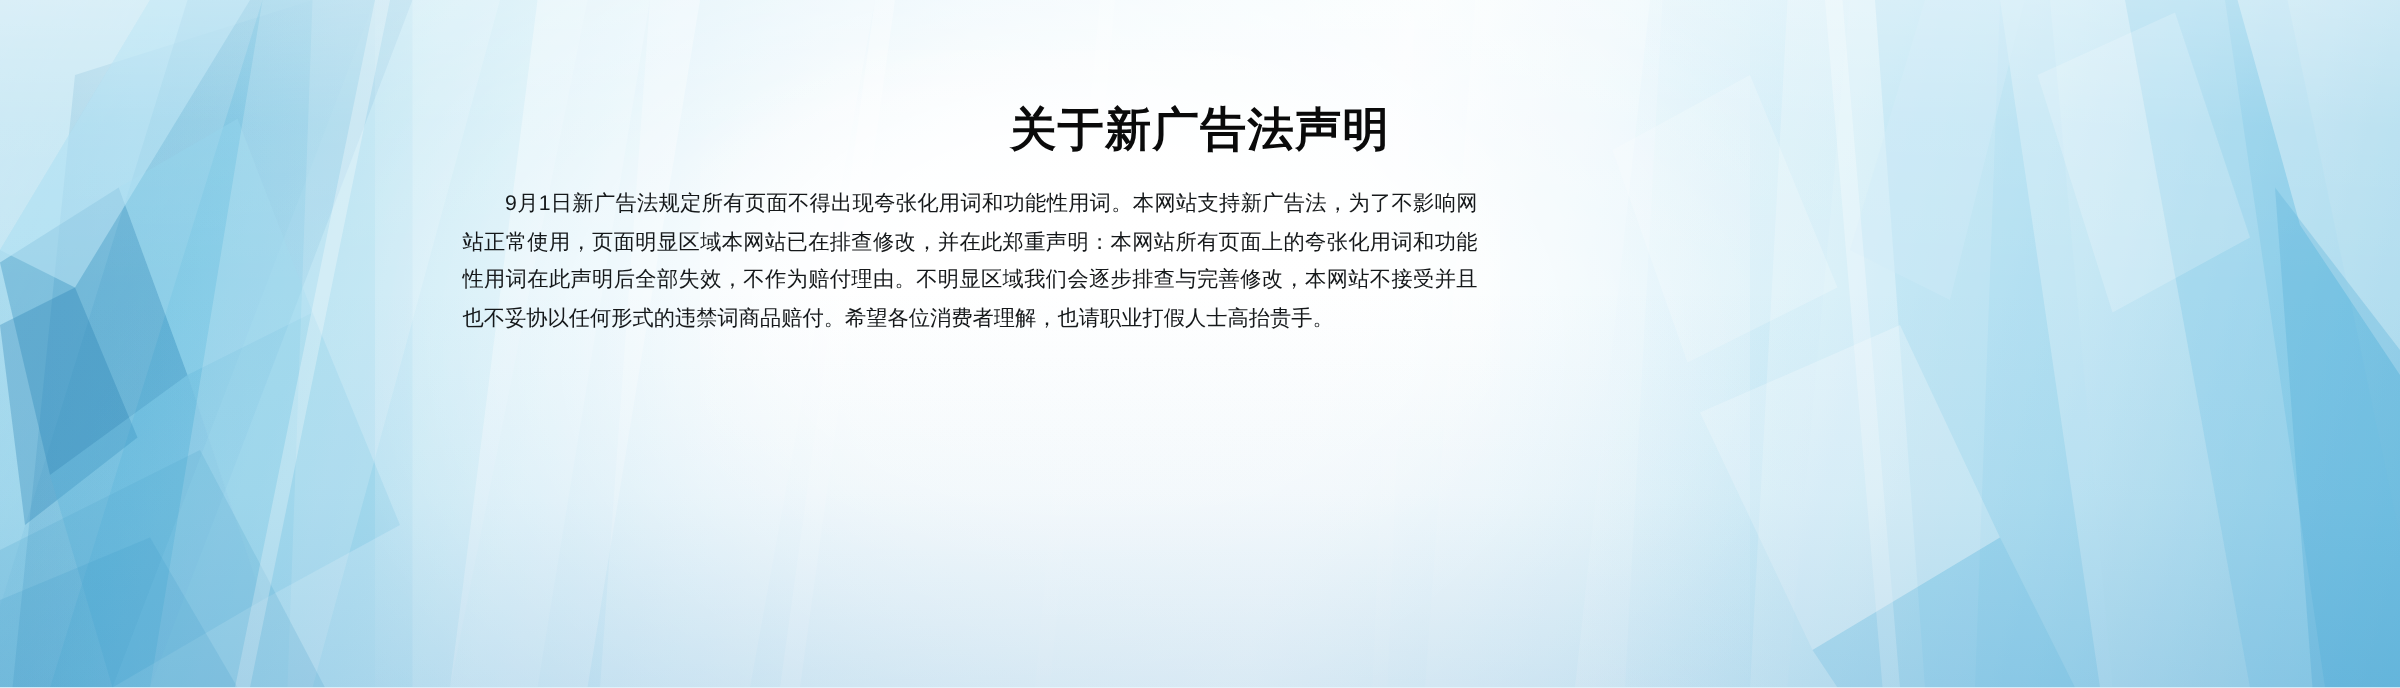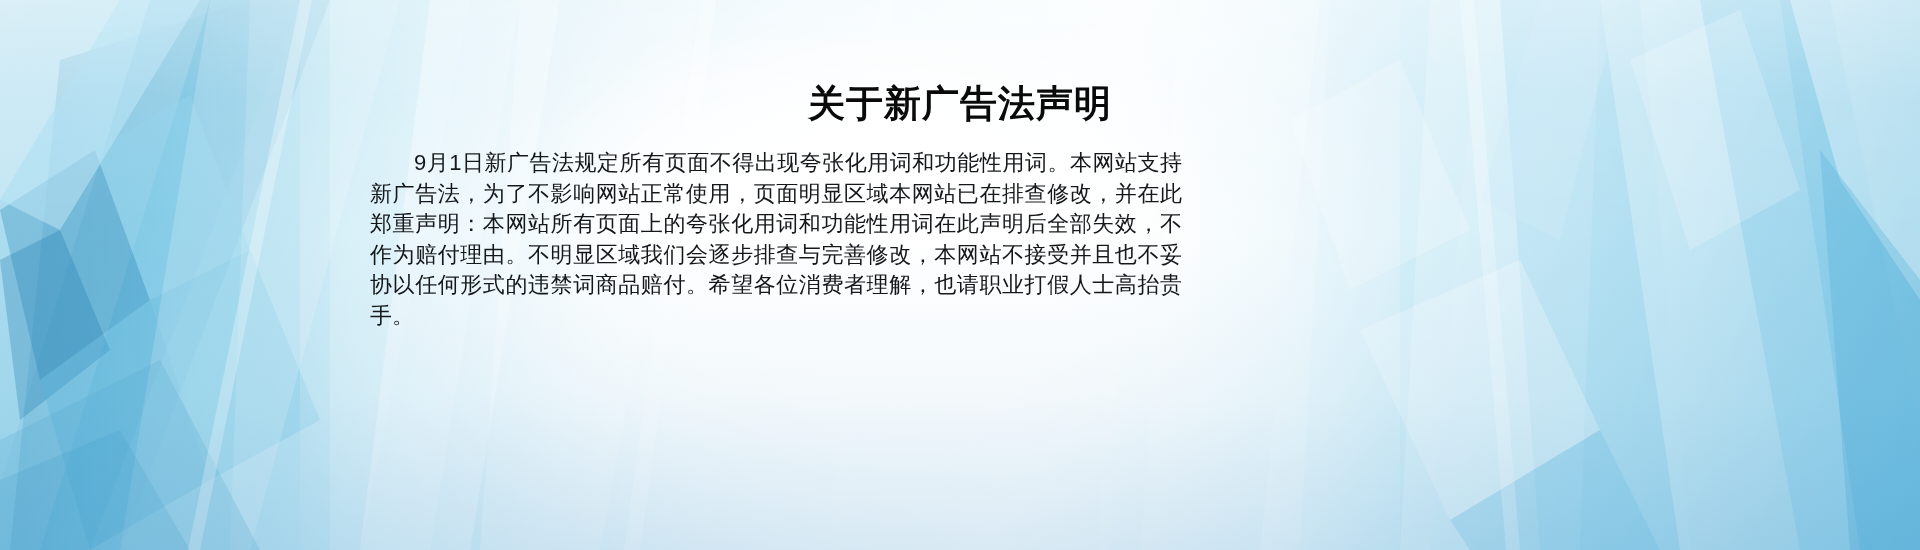--- a/index.html
+++ b/index.html
@@ -106,21 +106,21 @@
     letter-spacing: 1px;
     line-height: 1.2;
   }
 
   .body-block {
     position: absolute;
     left: 370px;
     top: 148px;
     width: 812px;
     color: #15181a;
-    font-size: 22px;
+    font-size: 17px;
     line-height: 30.5px;
     text-align: justify;
     text-justify: inter-ideograph;
   }
 
   .para {
     margin: 0;
     text-align: justify;
     text-justify: inter-ideograph;
   }

